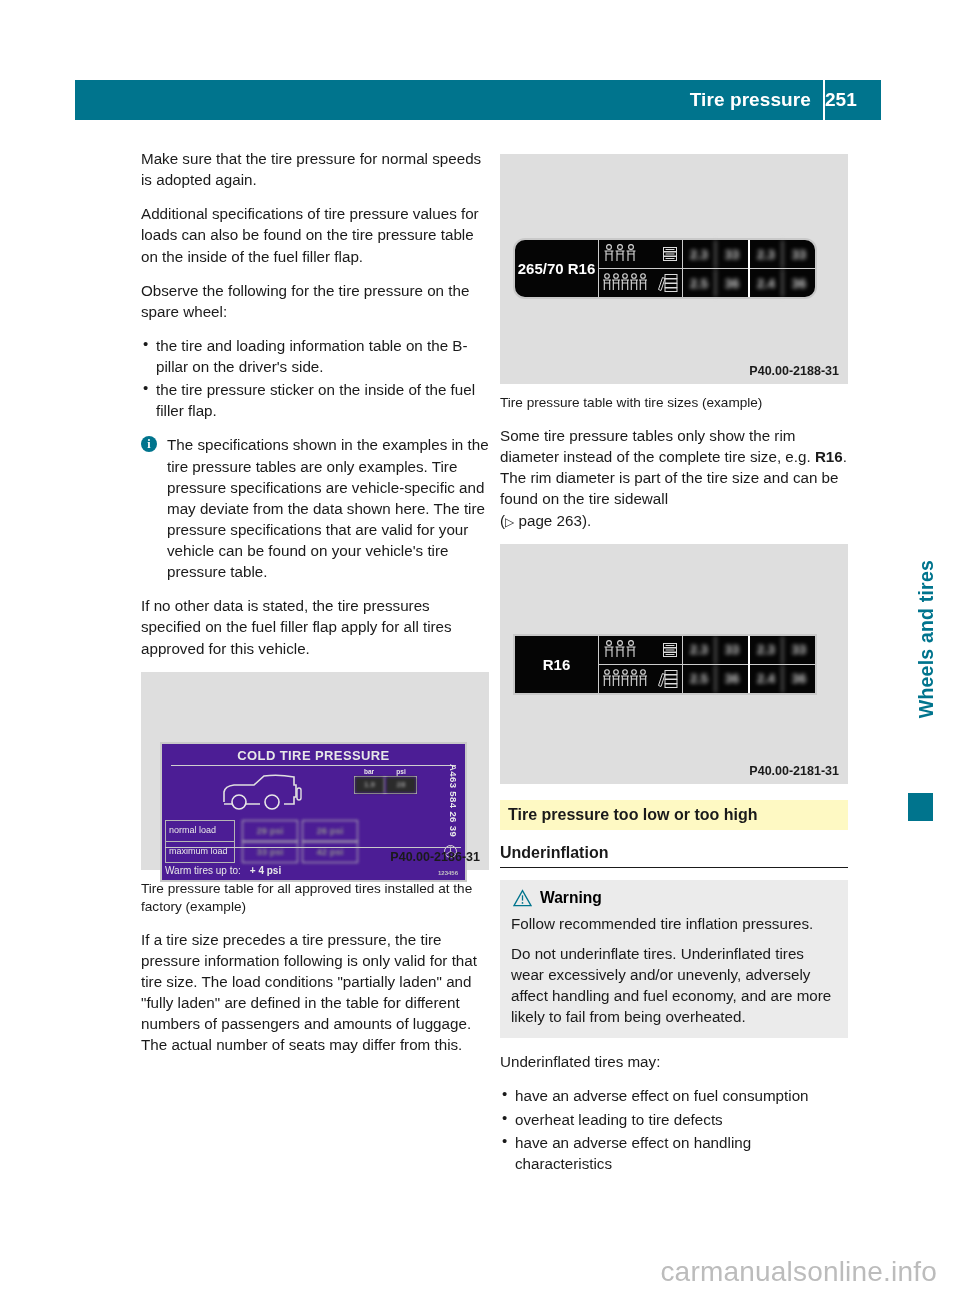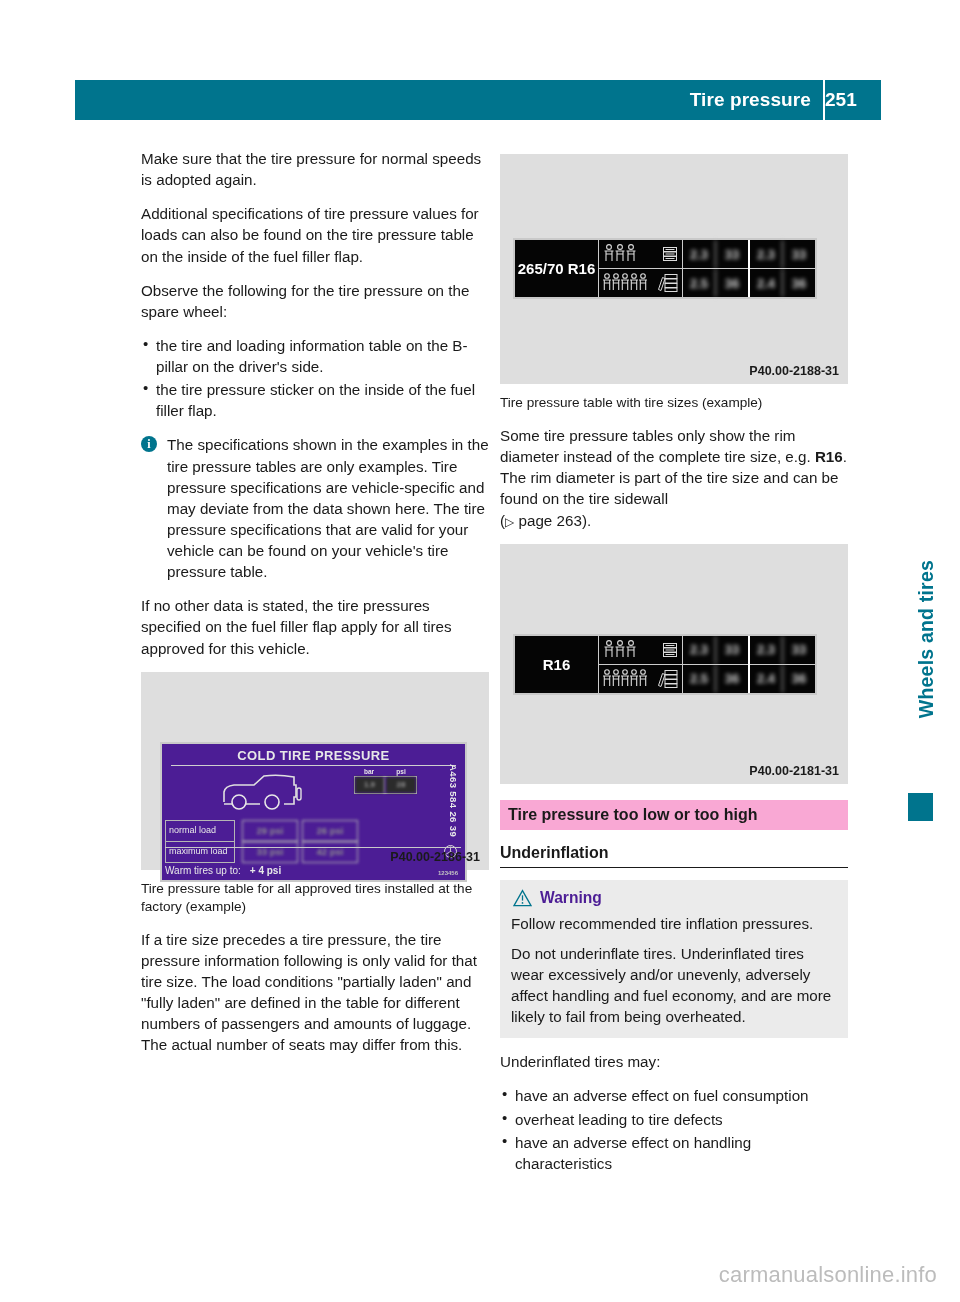--- a/index.html
+++ b/index.html
@@ -271,21 +271,21 @@
     font-weight: bold;
     display: flex;
     align-items: center;
     justify-content: center;
     filter: blur(2px);
   }
   .pt-cell + .pt-cell { border-left: 1px solid #cccccc; }
 
   
   .sec-bar {
-    background: #f9a8d4;
+    background: #fef9c3;
     font-size: 16px;
     font-weight: bold;
     padding: 6px 8px 6px 8px;
     margin: 16px 0 14px 0;
   }
   .sub-head {
     font-size: 16px;
     font-weight: bold;
     border-bottom: 1.5px solid #1a1a1a;
     padding-bottom: 5px;
@@ -301,21 +301,21 @@
   .warn-head {
     display: flex;
     align-items: center;
     gap: 8px;
     margin-bottom: 6px;
     padding-left: 2px;
   }
   .warn-title {
     font-size: 15.6px;
     font-weight: bold;
-    color: #4c1d95;
+    color: #000000;
   }
   .warnbox p {
     margin: 0 0 9px 0;
     font-size: 15.2px;
     line-height: 1.39;
   }
   .warnbox p:last-child { margin-bottom: 0; }
 
   
   .side-tab {
@@ -332,21 +332,21 @@
     position: absolute;
     right: 27px; top: 793px;
     width: 25px; height: 28px;
     background: #00748d;
   }
 
   
   .watermark {
     position: absolute;
     right: 23px; bottom: 14px;
-    font-size: 22px;
+    font-size: 28px;
     color: #bcbcbc;
     letter-spacing: .2px;
   }
   .xref-tri { font-size: 12px; }
 </style>
 </head>
 <body>
 
 <div class="header-bar">
   <span class="header-title">Tire pressure</span>
@@ -427,21 +427,21 @@
   </div>
 
   <p class="caption">Tire pressure table for all approved tires installed at the factory (example)</p>
 
   <p class="body">If a tire size precedes a tire pressure, the tire pressure information following is only valid for that tire size. The load conditions "partially laden" and "fully laden" are defined in the table for different numbers of passengers and amounts of luggage. The actual number of seats may differ from this.</p>
 </div>
 
 <div class="col col-right">
 
   <div class="figure fig-tbl">
-    <div class="ptable" style="top:84px;">
+    <div class="ptable" style="top:84px;border-radius:12px;">
       <div class="pt-size">265/70 R16</div>
       <div class="pt-occ">
         <div class="pt-occ-row">
           <svg width="42" height="22" viewBox="0 0 42 22">
             <g fill="none" stroke="#dcdcdc" stroke-width="1.1">
               <circle cx="7" cy="4" r="2.4"></circle>
                 <path d="M2.5 8h9M4 8v10M10 8v10M4 11h6"></path>
               <circle cx="18" cy="4" r="2.4"></circle>
                 <path d="M13.5 8h9M15 8v10M21 8v10M15 11h6"></path>
               <circle cx="29" cy="4" r="2.4"></circle>

